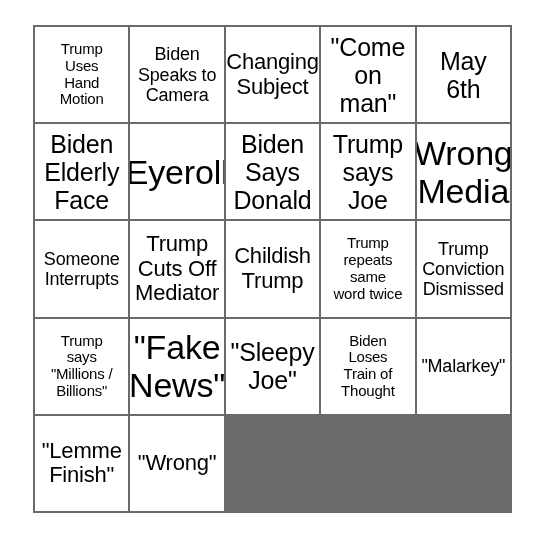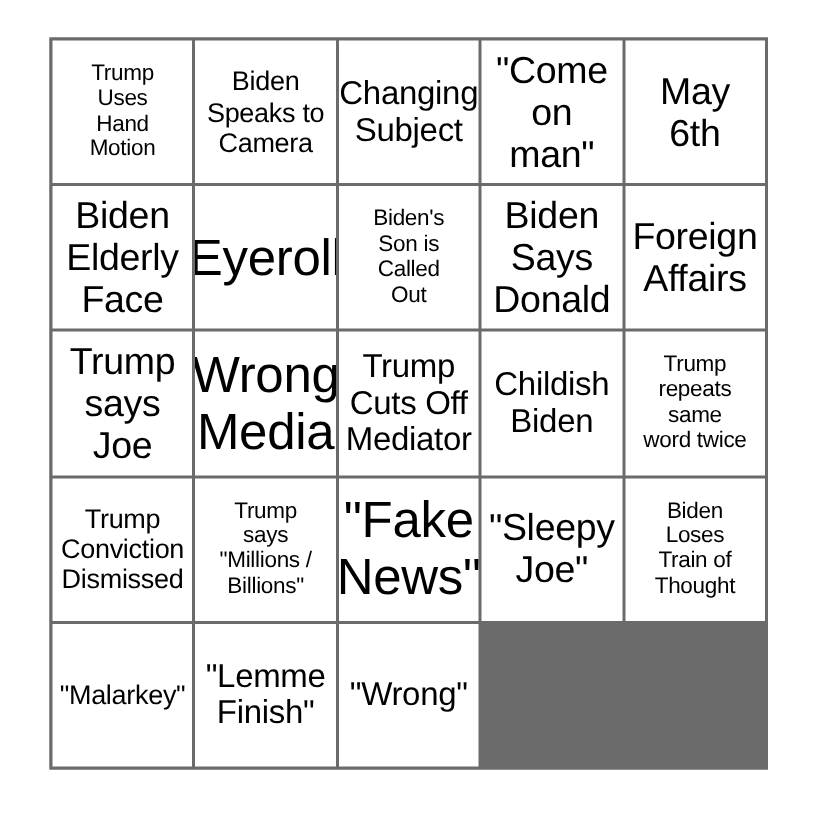--- a/index.html
+++ b/index.html
@@ -66,40 +66,36 @@
   <div class="bingo-cell fs-lg">"Come
 on
 man"</div>
   <div class="bingo-cell fs-lg">May
 6th</div>
 
   <div class="bingo-cell fs-lg">Biden
 Elderly
 Face</div>
   <div class="bingo-cell fs-xl">Eyeroll</div>
-  <div class="bingo-cell fs-xs">Biden's
-Son is
-Called
-Out</div>
   <div class="bingo-cell fs-lg">Biden
 Says
 Donald</div>
-  <div class="bingo-cell fs-lg">Foreign
-Affairs</div>
 
   <div class="bingo-cell fs-lg">Trump
 says
 Joe</div>
   <div class="bingo-cell fs-xl">Wrong
 Media</div>
+  <div class="bingo-cell fs-sm">Someone
+Interrupts</div>
   <div class="bingo-cell fs-md">Trump
 Cuts Off
 Mediator</div>
   <div class="bingo-cell fs-md">Childish
-Biden</div>
+Trump</div>
 
   <div class="bingo-cell fs-xs">Trump
 repeats
 same
 word twice</div>
   <div class="bingo-cell fs-sm">Trump
 Conviction
 Dismissed</div>
   <div class="bingo-cell fs-xs">Trump
 says

